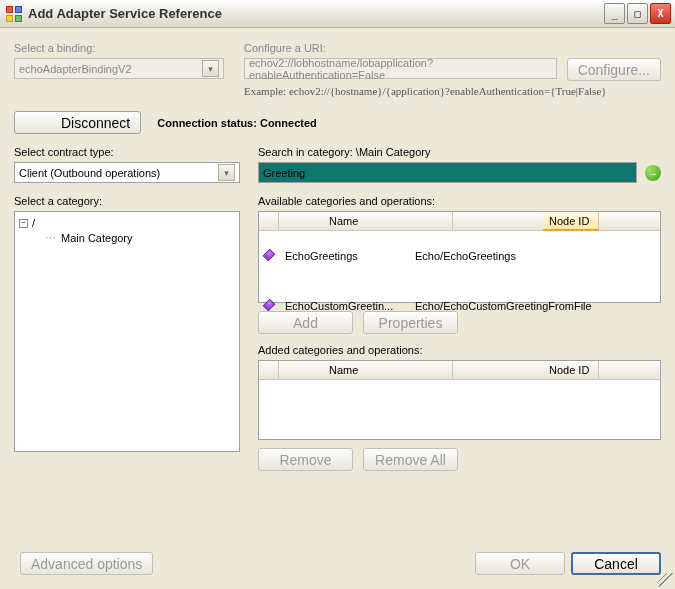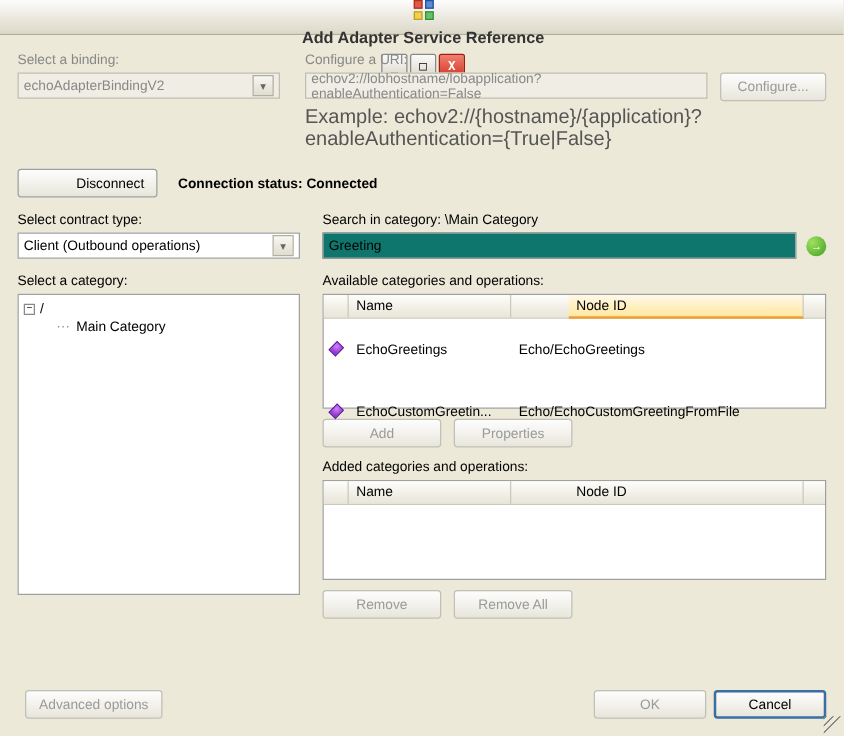--- a/index.html
+++ b/index.html
@@ -14,21 +14,20 @@
     color: #000;
   }
   .titlebar {
     height: 28px;
     background: linear-gradient(to bottom, #fdfdfd 0%, #ece9e0 50%, #dcd8c8 100%);
     border-bottom: 1px solid #b0aea0;
     display: flex;
     align-items: center;
     padding: 0 4px 0 6px;
     gap: 6px;
-    flex-direction: column;
   }
   .titlebar .app-icon {
     width: 16px; height: 16px;
     display: grid;
     grid-template-columns: 7px 7px;
     grid-template-rows: 7px 7px;
     gap: 2px;
   }
   .app-icon .r { background:#e05a4a; border:1px solid #b03020; }
   .app-icon .b { background:#5a8ad0; border:1px solid #2050a0; }
@@ -62,25 +61,25 @@
     width:17px; height:17px; border:1px solid #b0b0a0;
     background:linear-gradient(to bottom,#f8f7f0,#e0ddd0);
     display:flex; align-items:center; justify-content:center;
   }
   .dropbtn::after { content:"▾"; font-size:9px; color:#666; }
   .btn {
     height:23px; min-width:85px; padding:0 10px;
     border:1px solid #a0a0a0; border-radius:3px;
     background:linear-gradient(to bottom,#fdfdfd,#e8e6db);
     display:inline-flex; align-items:center; justify-content:center;
-    font-size:11px; color:#000;
+    font-size:14px; color:#000;
   }
   .btn.disabled { color:#9a9a9a; border-color:#c0c0b8; }
   .btn.primary { border:2px solid #3a6ea5; padding:0 9px; }
-  .example { color:#555; margin-top:4px; font-size:16px; }
+  .example { color:#555; margin-top:4px; font-size:11px;font-family:Liberation Serif, serif; }
   .conn-row { display:flex; align-items:center; gap:16px; margin:14px 0 12px 0; }
   .conn-label { font-weight:bold; }
 
   .middle { display:flex; gap:18px; }
   .left-col { width:226px; }
   .right-col { flex:1; }
   .search-row { display:flex; align-items:center; gap:8px; }
   .search-row .textbox { flex:1; background:#0f766e; }
   .go-icon {
     width:16px; height:16px; border-radius:50%;
@@ -100,20 +99,21 @@
     display:flex; align-items:center; justify-content:center;
     font-size:8px; line-height:1; background:#fff;
   }
   .tree-dots { color:#999; letter-spacing:1px; }
 
   .grid { border:1px solid #a0a0a0; background:#fff; }
   .grid-head {
     display:flex; height:19px;
     background:linear-gradient(to bottom,#fdfdfa,#e8e5d8);
     border-bottom:1px solid #ccc9bb;
+    gap:44px;
   }
   .grid-head .hcol {
     border-right:1px solid #ccc9bb; padding:2px 6px; display:flex; align-items:center;
   }
   .grid-head .hcol.selected {
     background:linear-gradient(to bottom,#fff8e8,#ffe8a0);
     border-bottom:2px solid #f0a030; margin-bottom:-1px;
   }
   .hcol.icon { width:20px; }
   .hcol.name { width:130px; }

